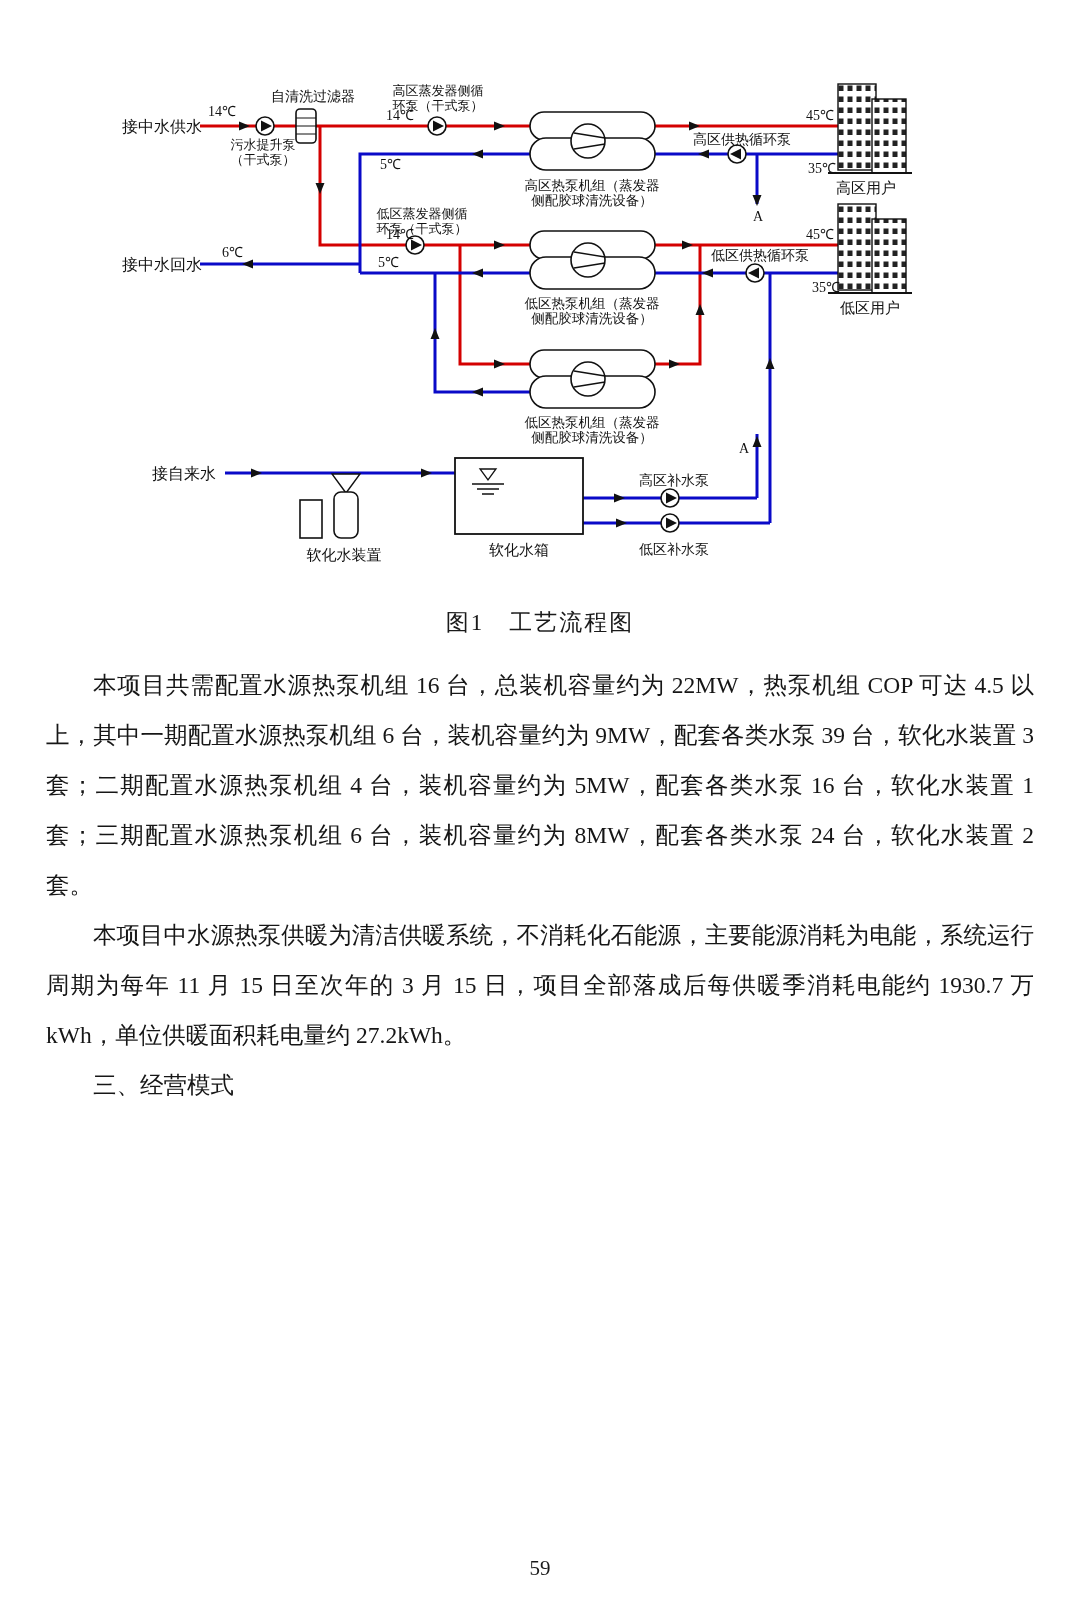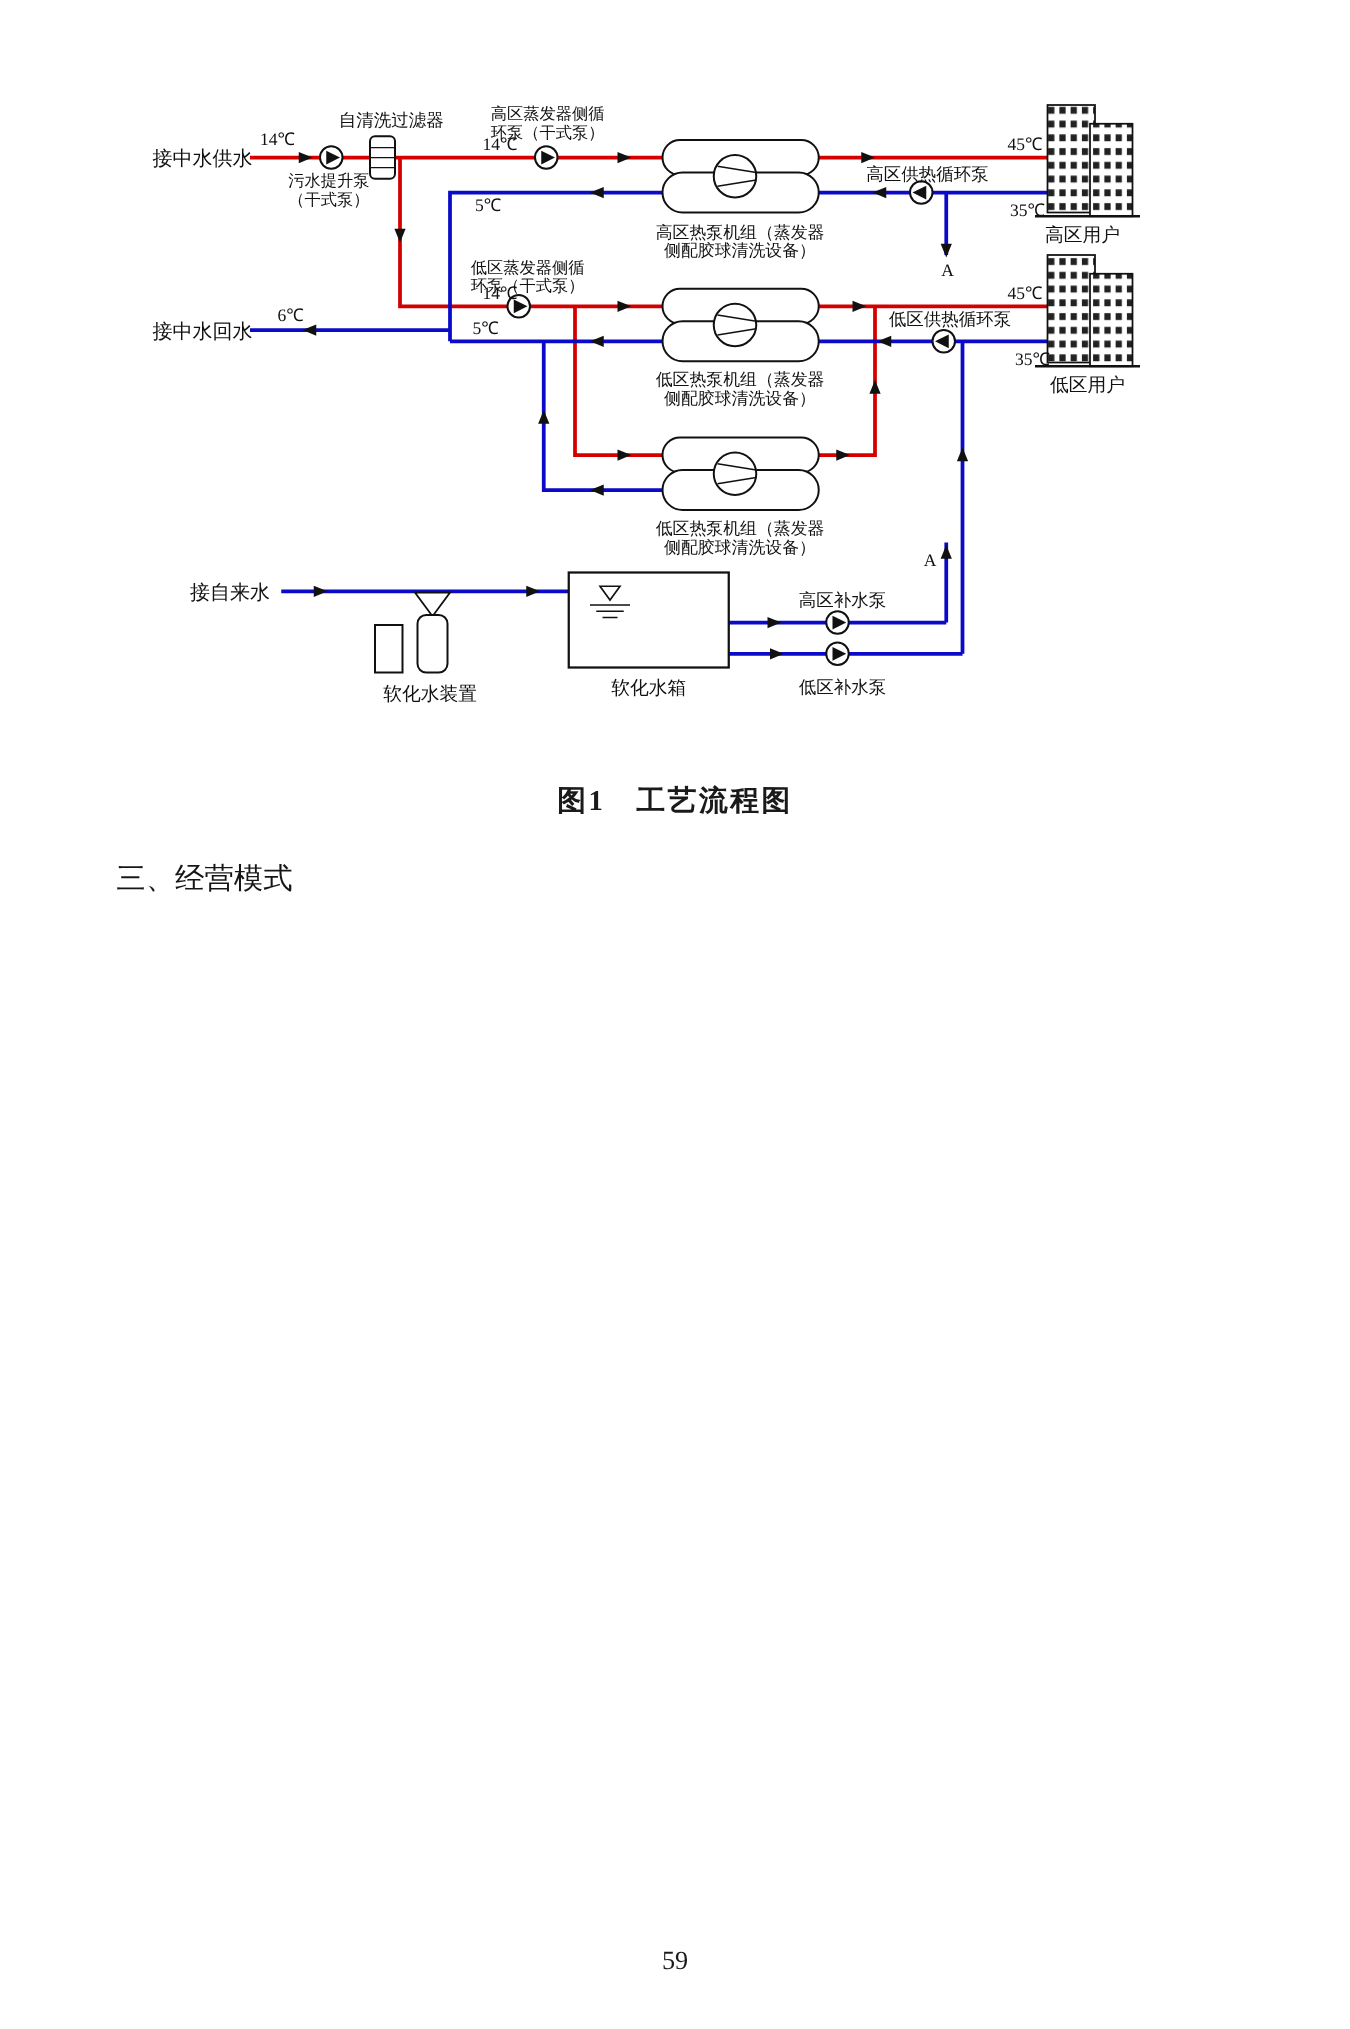--- a/index.html
+++ b/index.html
@@ -7,22 +7,22 @@
   .page {
     width:1080px; height:1623px; margin:0 auto; position:relative;
     background:#ffffff; color:#1a1a1a;
     font-family:"Liberation Serif", serif;
     overflow:hidden;
   }
   .diagram-wrap { padding-top:6px; }
   svg.diagram { display:block; width:1080px; height:575px; }
   svg.diagram text { font-family:"Liberation Serif", serif; fill:#111; }
   .fig-caption {
-    text-align:center; font-weight:bold; font-size:23px;
-    margin-top:44px; letter-spacing:2px;
+    text-align:center; font-weight:normal; font-size:23px;
+    margin-top:26px; letter-spacing:2px;
   }
   .body-text {
     padding:0 46px; margin-top:22px;
     font-size:23.5px; text-align:justify; color:#161616;
   }
   .body-text h3 {
     font-size:23.5px; font-weight:normal; line-height:50px; text-indent:2em;
   }
   .body-text h3.bold { font-weight:normal; }
   .body-text p { line-height:50px; text-indent:2em; }
@@ -206,20 +206,22 @@
       <text x="344" y="554" font-size="15" text-anchor="middle">软化水装置</text>
       <text x="519" y="549" font-size="15" text-anchor="middle">软化水箱</text>
       <text x="674" y="479" font-size="14" text-anchor="middle">高区补水泵</text>
       <text x="674" y="548" font-size="14" text-anchor="middle">低区补水泵</text>
     </svg>
 
     <figcaption class="fig-caption">图1　工艺流程图</figcaption>
   </figure>
 
   <section class="body-text">
+    <p>本项目共需配置水源热泵机组 16 台，总装机容量约为 22MW，热泵机组 COP 可达 4.5 以上，其中一期配置水源热泵机组 6 台，装机容量约为 9MW，配套各类水泵 39 台，软化水装置 3 套；二期配置水源热泵机组 4 台，装机容量约为 5MW，配套各类水泵 16 台，软化水装置 1 套；三期配置水源热泵机组 6 台，装机容量约为 8MW，配套各类水泵 24 台，软化水装置 2 套。</p>
+    <p>本项目中水源热泵供暖为清洁供暖系统，不消耗化石能源，主要能源消耗为电能，系统运行周期为每年 11 月 15 日至次年的 3 月 15 日，项目全部落成后每供暖季消耗电能约 1930.7 万 kWh，单位供暖面积耗电量约 27.2kWh。</p>
     <h3 class="bold">三、经营模式</h3>
   </section>
 
   <footer class="page-footer">
     <span>59</span>
   </footer>
 
 </div>
 
 </body></html>

